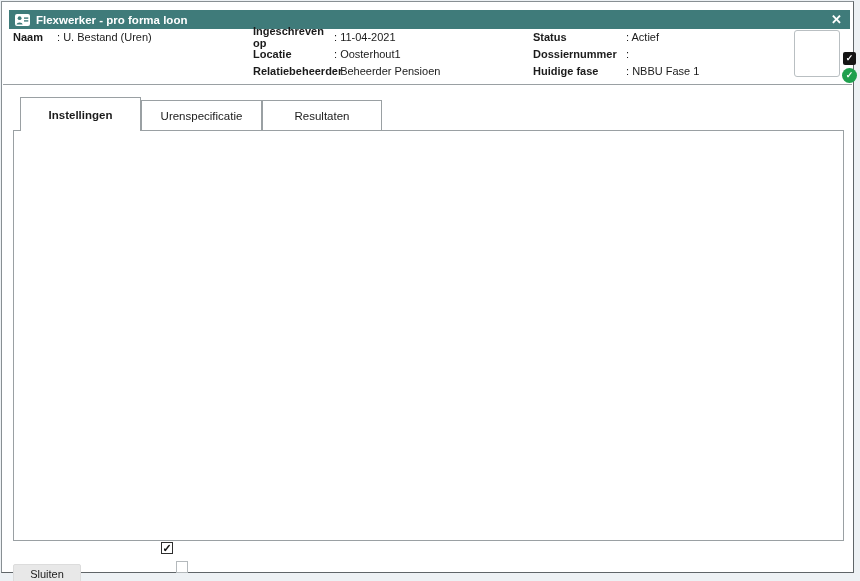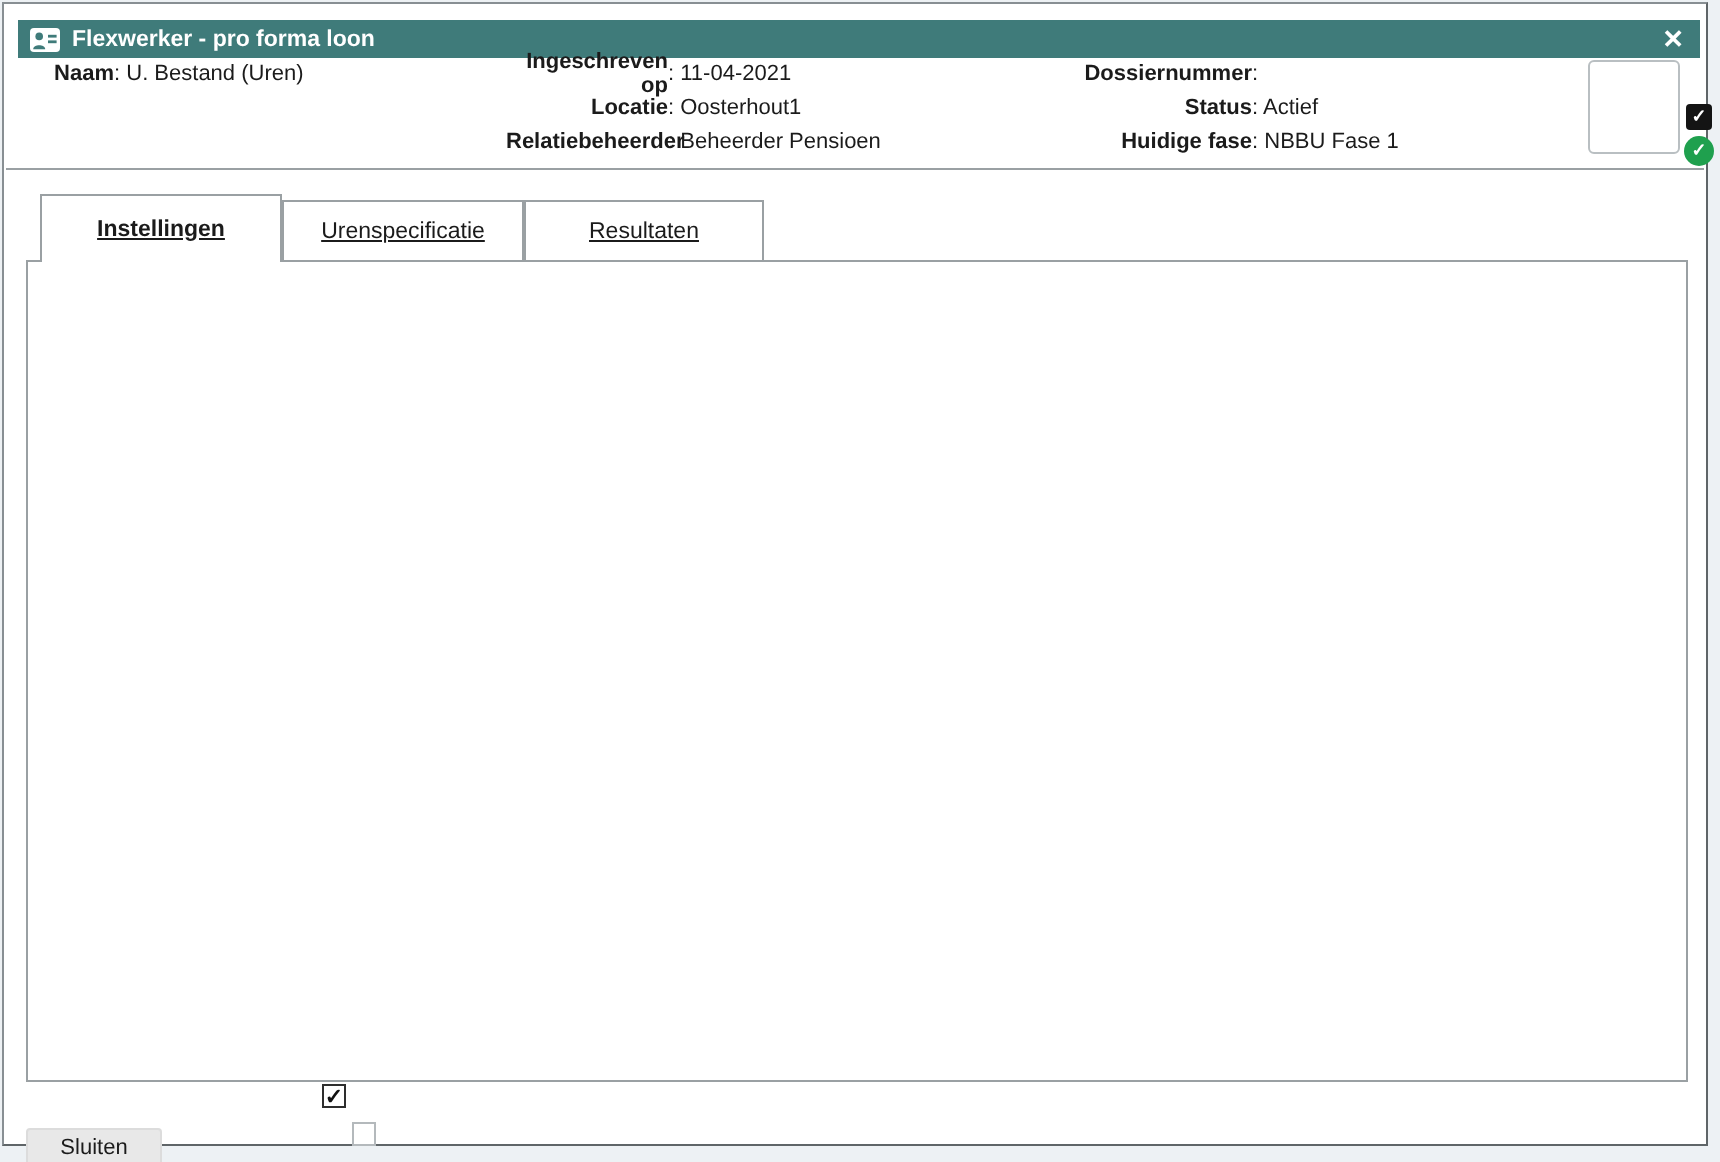--- a/index.html
+++ b/index.html
@@ -27,40 +27,40 @@
     background:#3f7b7a; color:#fff;
     display:flex; align-items:center; padding:0 6px;
   }
   .titlebar .title { font-weight:bold; font-size:11.5px; margin-left:6px; }
   .titlebar .close-x {
     margin-left:auto; font-weight:bold; font-size:13px; line-height:13px;
     cursor:default; padding:0 2px;
   }
 
   
-  .hcol { position:absolute; top:28px;text-align:right; }
+  .hcol { position:absolute; top:28px; }
   .hrow { height:17px; display:flex; align-items:center; }
   .hlabel { font-weight:bold; flex:0 0 auto; }
   .hvalue { white-space:pre; }
   .hvalue::before { content:": "; white-space:pre; }
   .hcol1 { left:13px; } .hcol1 .hlabel { width:44px; }
   .hcol2 { left:253px; } .hcol2 .hlabel { width:81px; }
   .hcol3 { left:533px; } .hcol3 .hlabel { width:93px; }
   .header-divider { left:3px; top:84px; width:849px; border-top:1px solid #9aa0a3; }
 
   .photo-box { left:794px; top:30px; width:46px; height:47px; background:#fff;
     border:1px solid #b9bfc2; border-radius:3px; }
   .flag-black { left:843px; top:52px; width:13px; height:13px; background:#141414;
     border-radius:2px; color:#fff; font-size:9px; font-weight:bold; text-align:center; line-height:13px; }
   .flag-green { left:842px; top:68px; width:15px; height:15px; background:#1fa04e;
     border-radius:50%; color:#fff; font-size:9px; font-weight:bold; text-align:center; line-height:15px; }
 
   
   .tab { background:#fff; border:1px solid #9aa0a3; text-align:right;
-    font-size:11.5px; display:flex; align-items:center; justify-content:center;text-decoration:underline; }
+    font-size:11.5px; display:flex; align-items:center; justify-content:center; }
   .tab-active { left:20px; top:97px; width:121px; height:34px; font-weight:bold;
     border-bottom:none; z-index:3; }
   .tab-2 { left:141px; top:100px; width:121px; height:31px; z-index:2; }
   .tab-3 { left:262px; top:100px; width:120px; height:31px; z-index:2; }
   .tab-panel { left:13px; top:130px; width:831px; height:411px;
     border:1px solid #9aa0a3; background:#fff; z-index:1; }
 
   
   .lbl { font-weight:bold; }
   .input {
@@ -177,26 +177,26 @@
     <span class="hlabel">Locatie</span>
       <span class="hvalue">Oosterhout1</span>
   </div>
   <div class="hrow">
     <span class="hlabel">Relatiebeheerder</span>
       <span class="hvalue">Beheerder Pensioen</span>
   </div>
 </div>
 <div class="hcol hcol3">
   <div class="hrow">
+    <span class="hlabel">Status</span>
+      <span class="hvalue">Actief</span>
+  </div>
+  <div class="hrow">
     <span class="hlabel">Dossiernummer</span>
       <span class="hvalue"></span>
-  </div>
-  <div class="hrow">
-    <span class="hlabel">Status</span>
-      <span class="hvalue">Actief</span>
   </div>
   <div class="hrow">
     <span class="hlabel">Huidige fase</span>
       <span class="hvalue">NBBU Fase 1</span>
   </div>
 </div>
 
 <div class="abs photo-box"></div>
 <div class="abs flag-black">✓</div>
 <div class="abs flag-green">✓</div>

